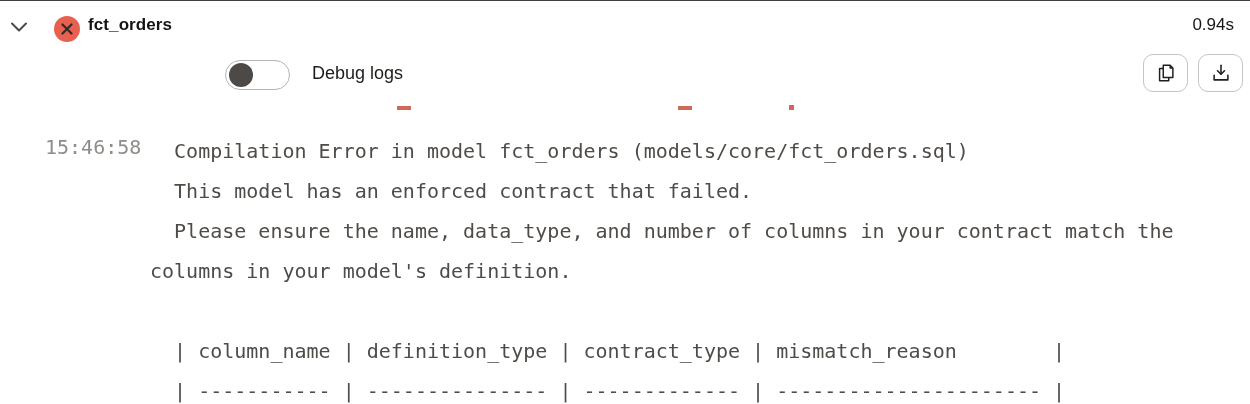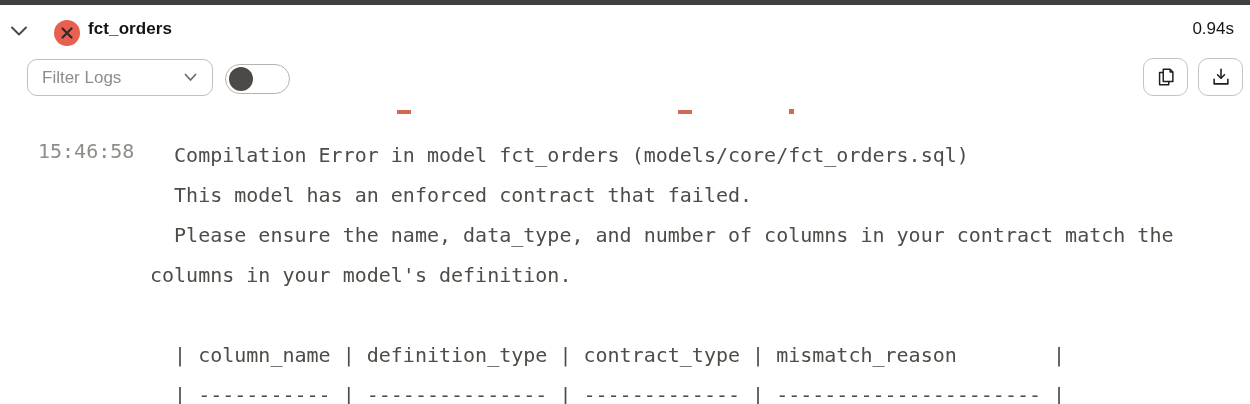--- a/index.html
+++ b/index.html
@@ -1,19 +1,19 @@
 <!DOCTYPE html>
 <html><head>
 <meta charset="utf-8">
 <style>
   * { box-sizing: border-box; margin: 0; padding: 0; }
   html, body { width: 1250px; height: 404px; background: #ffffff; overflow: hidden;
     font-family: "Liberation Sans", sans-serif; }
   .app { position: relative; width: 1250px; height: 404px; background: #fff;
-    border-top: 5px solid #404040; }
+    border-top: 1px solid #404040; }
 
   
   .titlebar { position: absolute; top: 0; left: 0; width: 100%; height: 48px; }
   .collapse-btn { position: absolute; left: 7px; top: 14px; width: 24px; height: 24px;
     display: flex; align-items: center; justify-content: center; background: transparent;
     border: none; cursor: pointer; }
   .status-badge { position: absolute; left: 54px; top: 15px; width: 26px; height: 26px;
     border-radius: 50%; background: #e8604f; display: flex; align-items: center;
     justify-content: center; }
   .model-title { position: absolute; left: 88px; top: 0; height: 48px; display: flex;
@@ -36,21 +36,21 @@
     align-items: center; font-size: 18px; font-weight: 500; color: #1e1b18; }
   .icon-btn { position: absolute; top: 53px; width: 45px; height: 38px;
     border: 1px solid #c6c4c1; border-radius: 10px; background: #fff; display: flex;
     align-items: center; justify-content: center; cursor: pointer; }
   .icon-btn.copy { left: 1143px; }
   .icon-btn.download { left: 1198px; }
 
   
   .log-area { position: absolute; left: 0; top: 96px; width: 1250px; height: 308px;
     overflow: hidden; }
-  .log-ts { position: absolute; left: 38px; top: 34px; font-family: "DejaVu Sans Mono", monospace;
+  .log-ts { position: absolute; left: 45px; top: 34px; font-family: "DejaVu Sans Mono", monospace;
     font-size: 20px; line-height: 32px; color: #908d89; }
   .log-pre { position: absolute; left: 150px; top: 34px; font-family: "DejaVu Sans Mono", monospace;
     font-size: 20px; line-height: 40px; color: #4f4b47; white-space: pre; }
   .clip-frag { position: absolute; background: #cf6a57; }
   .clip-frag.b1 { left: 397px; top: 9px; width: 14px; height: 4px; }
   .clip-frag.b2 { left: 678px; top: 9px; width: 14px; height: 4px; }
   .clip-frag.dot { left: 789px; top: 8px; width: 5px; height: 5px; }
 
   svg { display: block; }
 </style>
@@ -73,33 +73,26 @@
         <svg width="12" height="12" viewBox="0 0 12 12" fill="none">
           <path d="M1.5 1.5 L10.5 10.5 M10.5 1.5 L1.5 10.5" stroke="#2f2b28" stroke-width="2.2" stroke-linecap="round"></path>
         </svg>
       </span>
     </div>
 
     <div class="model-title">fct_orders</div>
     <div class="duration">0.94s</div>
   </div>
 
-  <button class="filter-btn">
-    <span class="lbl">Filter Logs</span>
-    <span>
-      <svg width="13" height="9" viewBox="0 0 13 9" fill="none">
-        <path d="M1.5 1.5 L6.5 7 L11.5 1.5" stroke="#6f6d6a" stroke-width="1.8" stroke-linecap="round" stroke-linejoin="round"></path>
-      </svg>
-    </span>
-  </button>
 
   <div class="toggle">
     <div class="knob"></div>
   </div>
 
+  <div class="debug-label">Debug logs</div>
 
   <button class="icon-btn copy">
     <span>
       <svg width="22" height="22" viewBox="0 0 24 24" fill="none" stroke="#211f1d" stroke-width="1.6" stroke-linejoin="round">
         <path d="M9 3.5 h7.5 l3 3 V17 H9 z"></path>
         <path d="M16.5 3.5 v3 h3"></path>
         <path d="M9 7 H5 v13.5 h10 V17"></path>
       </svg>
     </span>
   </button>

